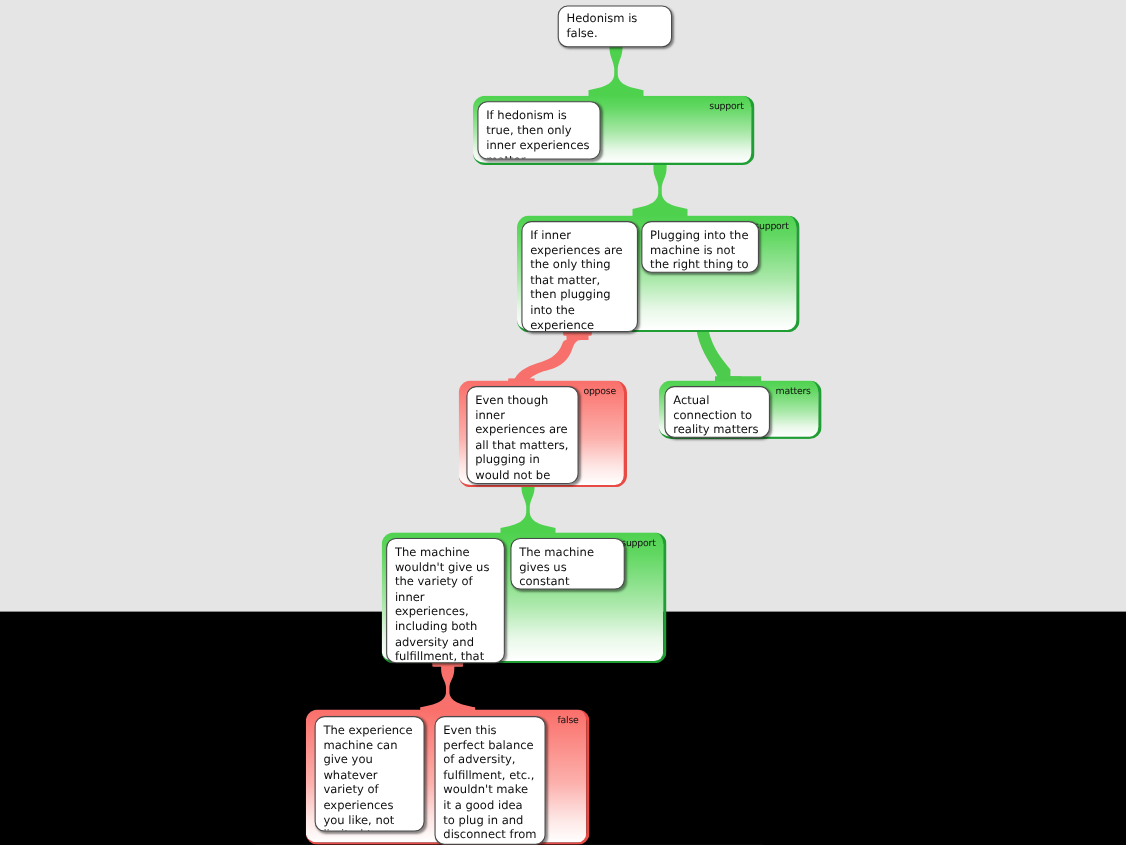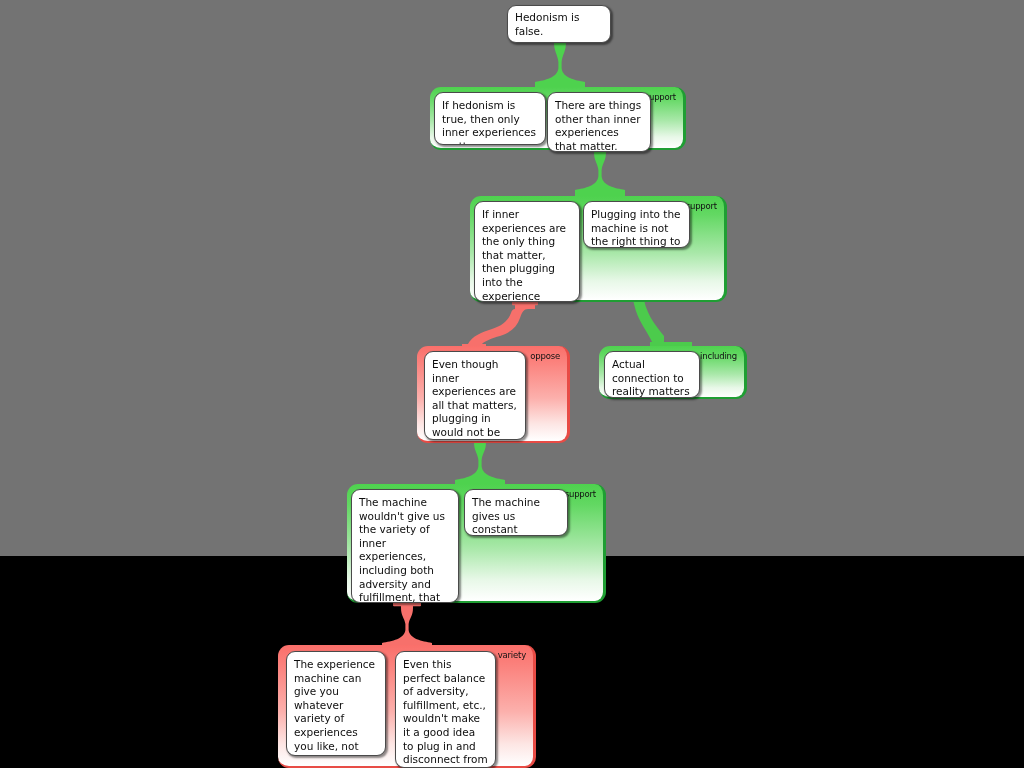--- a/index.html
+++ b/index.html
@@ -10,21 +10,21 @@
     width: 1024px;
     height: 768px;
     overflow: hidden;
     font-family: "DejaVu Sans", sans-serif;
   }
 
   #canvas {
     position: relative;
     width: 1024px;
     height: 556px;
-    background: #737373;
+    background: #e5e5e5;
   }
 
   
   .panel {
     position: absolute;
     border-radius: 11px;
     box-sizing: border-box;
   }
   .panel.support {
     background: linear-gradient(to bottom, #4ed24e 0%, #63d863 18%, #a9e8a9 55%, #e8f8e8 82%, #ffffff 100%);
@@ -120,60 +120,57 @@
   <div class="claim" style="left:507px; top:5px; width:104px; height:38px; display:flex; align-items:center; justify-content:center;">
     <span>Hedonism is false.</span>
   </div>
 
   <div class="panel support" style="left:430px; top:87px; width:256px; height:63px;">
     <span class="panel-label">support</span>
   </div>
   <div class="claim" style="left:434px; top:92px; width:112px; height:53px;">
     <span>If hedonism is true, then only inner experiences matter.</span>
   </div>
-  <div class="claim" style="left:547px; top:92px; width:104px; height:60px;">
-    <span>There are things other than inner experiences that matter.</span>
-  </div>
 
   <div class="panel support" style="left:470px; top:196px; width:257px; height:106px;">
     <span class="panel-label">support</span>
   </div>
   <div class="claim" style="left:474px; top:201px; width:106px; height:101px;">
     <span>If inner experiences are the only thing that matter, then plugging into the experience machine would be the right thing to do.</span>
   </div>
   <div class="claim" style="left:583px; top:201px; width:107px; height:47px;">
     <span>Plugging into the machine is not the right thing to do.</span>
   </div>
 
   <div class="panel oppose" style="left:417px; top:346px; width:153px; height:97px;">
     <span class="panel-label">oppose</span>
   </div>
   <div class="claim" style="left:424px; top:351px; width:102px; height:89px;">
     <span>Even though inner experiences are all that matters, plugging in would not be the right thing to do.</span>
   </div>
 
   <div class="panel support" style="left:599px; top:346px; width:148px; height:53px;">
-    <span class="panel-label">including</span>
+    <span class="panel-label">matters</span>
   </div>
   <div class="claim" style="left:604px; top:351px; width:96px; height:47px;">
     <span>Actual connection to reality matters to us.</span>
   </div>
 
   <div class="panel support" style="left:347px; top:484px; width:259px; height:119px;">
     <span class="panel-label">support</span>
   </div>
   <div class="claim" style="left:351px; top:489px; width:108px; height:114px;">
     <span>The machine wouldn't give us the variety of inner experiences, including both adversity and fulfillment, that we seek.</span>
   </div>
   <div class="claim" style="left:464px; top:489px; width:104px; height:47px;">
     <span>The machine gives us constant pleasure.</span>
   </div>
 
   <div class="panel oppose" style="left:278px; top:645px; width:258px; height:123px;">
-    <span class="panel-label">variety</span>
+    <span class="panel-label">false</span>
   </div>
   <div class="claim" style="left:286px; top:651px; width:100px; height:105px;">
     <span>The experience machine can give you whatever variety of experiences you like, not limited to pleasure.</span>
   </div>
   <div class="claim" style="left:395px; top:651px; width:101px; height:117px;">
     <span>Even this perfect balance of adversity, fulfillment, etc., wouldn't make it a good idea to plug in and disconnect from reality.</span>
   </div>
 
 </div>
 

